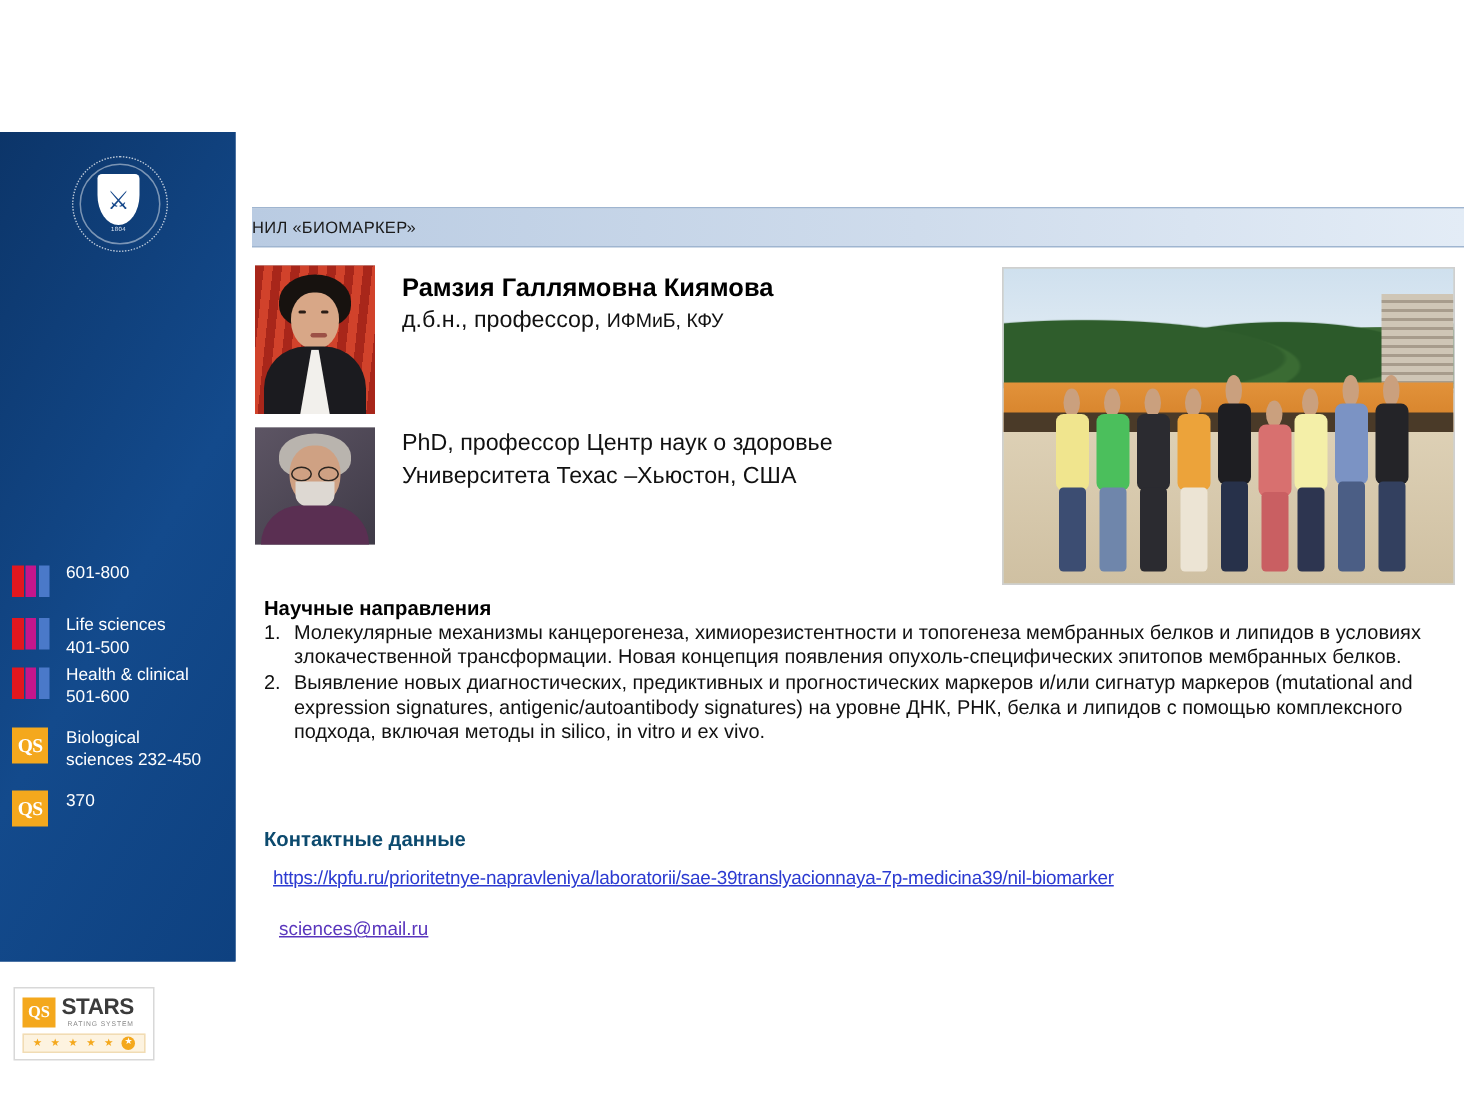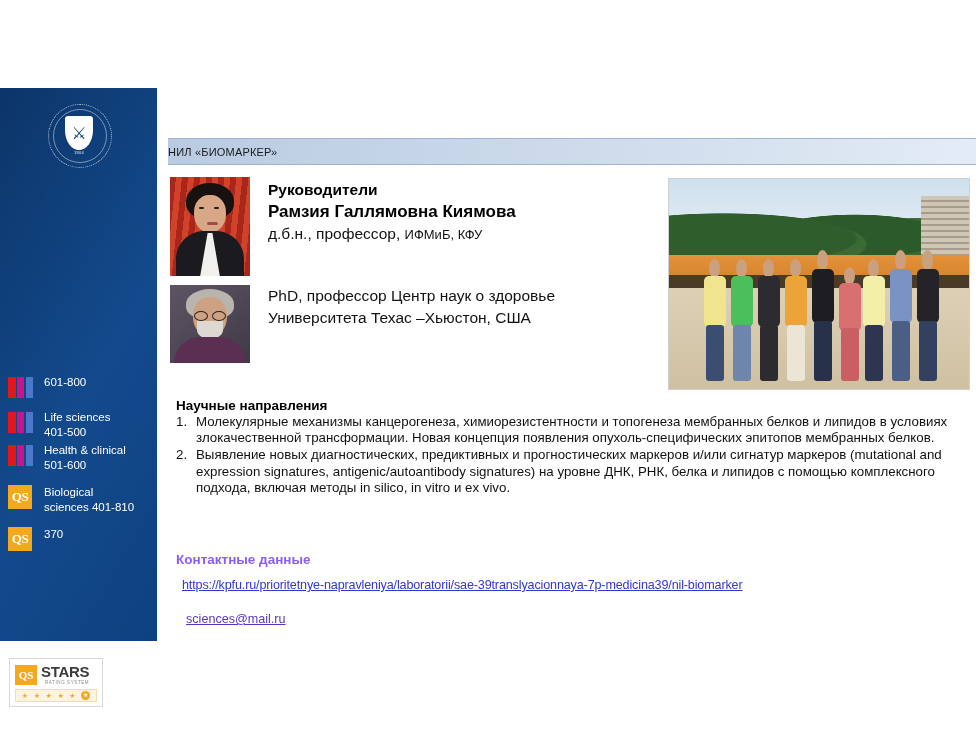--- a/index.html
+++ b/index.html
@@ -163,21 +163,21 @@
   
   .directions-head{
     position:absolute;left:176px;top:398px;font-size:13.5px;font-weight:bold;color:#000;
   }
   .dir-list{position:absolute;left:176px;top:414px;width:795px;}
   .dir-item{display:flex;font-size:13.3px;line-height:16.2px;color:#111;margin-bottom:1px;}
   .dir-num{width:20px;flex:0 0 20px;}
   .dir-txt{flex:1;}
 
   .contact-head{
-    position:absolute;left:176px;top:552px;font-size:13.5px;font-weight:bold;color:#8b5cf6;
+    position:absolute;left:176px;top:552px;font-size:13.5px;font-weight:bold;color:#0c4a6e;
   }
   .link-a{
     position:absolute;left:182px;top:578px;font-size:12.6px;color:#2b3ad1;
     text-decoration:underline;cursor:pointer;letter-spacing:-.15px;
   }
   .link-b{
     position:absolute;left:186px;top:612px;font-size:12.6px;color:#5a36bd;
     text-decoration:underline;cursor:pointer;
   }
 </style>
@@ -231,21 +231,21 @@
         <div class="rank-txt">
           <div>Health  &amp; clinical</div>
           <div>501-600</div>
         </div>
       </div>
 
       <div class="rank-row gap">
         <div class="qs-logo">QS</div>
         <div class="rank-txt">
           <div>Biological</div>
-          <div>sciences   401-810</div>
+          <div>sciences   232-450</div>
         </div>
       </div>
 
       <div class="rank-row">
         <div class="qs-logo">QS</div>
         <div class="rank-txt">
           <div>370</div>
         </div>
       </div>
 
@@ -290,21 +290,20 @@
     <div class="bg"></div>
     <div class="hair"></div>
       <div class="face"></div>
     <div class="glass l"></div>
       <div class="glass r"></div>
     <div class="beard"></div>
       <div class="body"></div>
   </div>
 
   <div class="leaders">
-    <div class="lead-head">Руководители</div>
     <div class="lead-name">Рамзия Галлямовна Киямова</div>
     <div class="lead-sub">
       <span>д.б.н.,  профессор, </span><span class="small">ИФМиБ, КФУ</span>
     </div>
   </div>
 
   <div class="leaders2">
     <div class="lead-sub">PhD, профессор Центр наук  о здоровье</div>
     <div class="lead-sub">Университета Техас –Хьюстон, США</div>
   </div>

